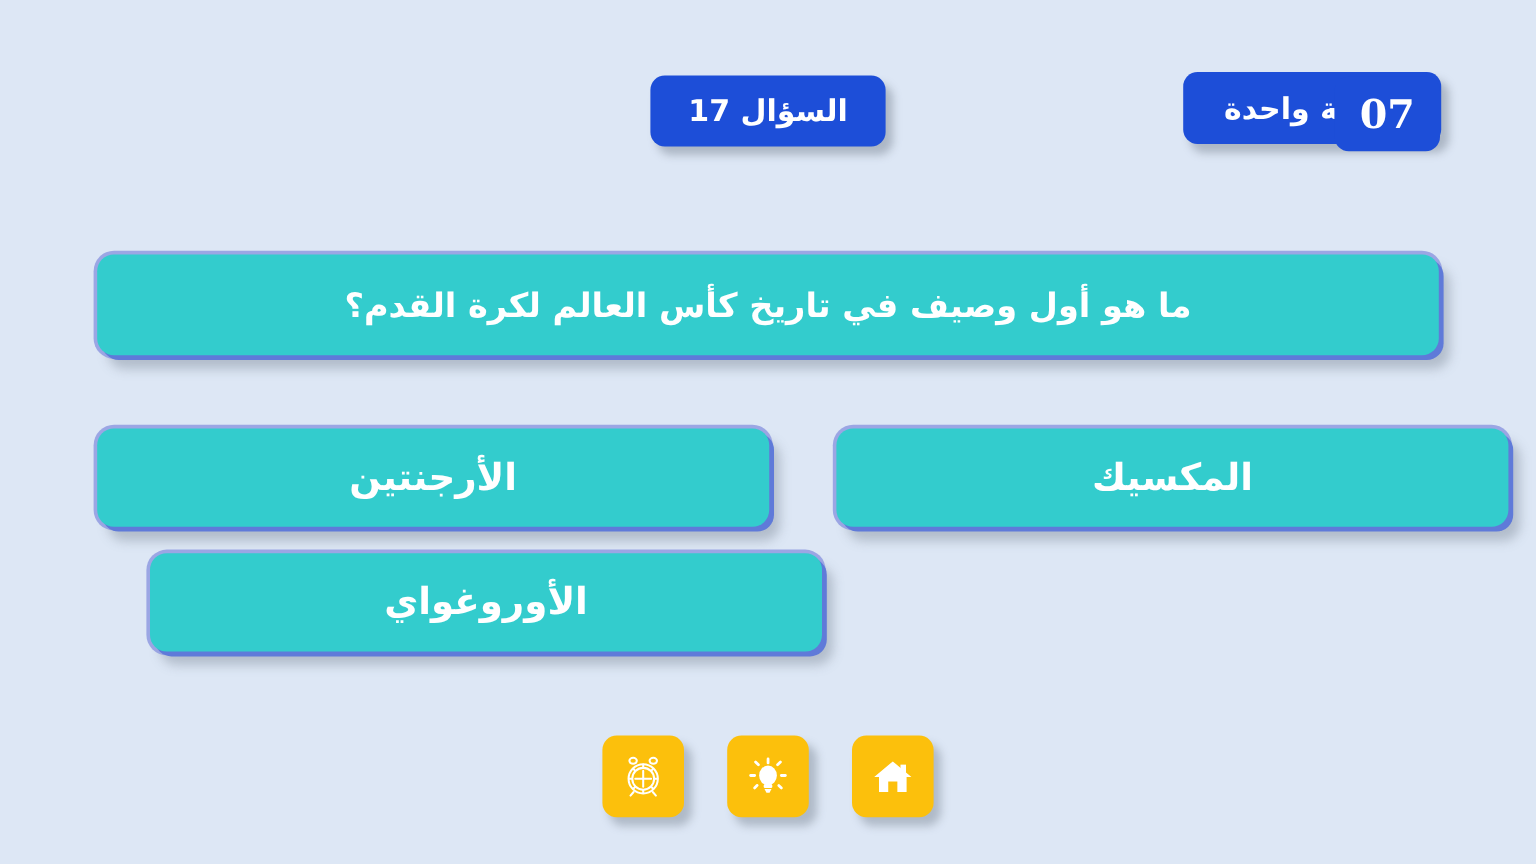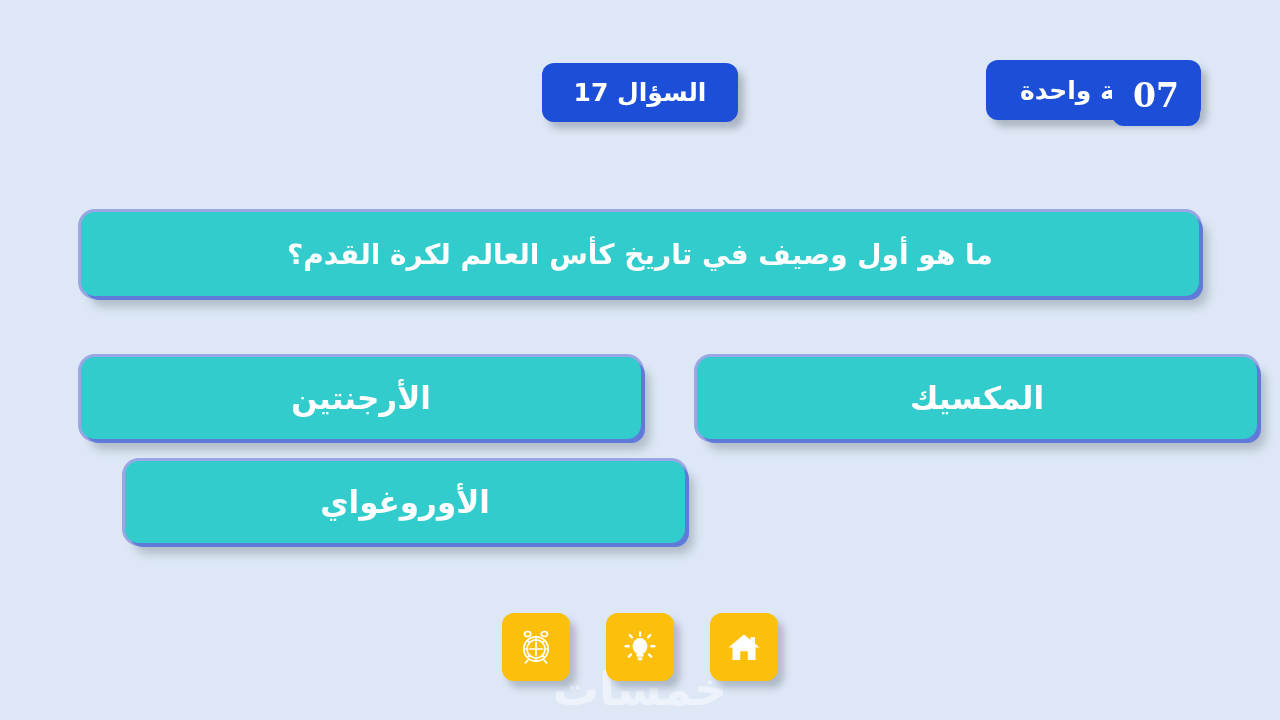--- a/index.html
+++ b/index.html
@@ -158,21 +158,20 @@
     padding: 0;
   }
 
   .tool-btn svg { display: block; }
 </style>
 </head>
 <body>
 
 <div class="stage">
 
-  <div class="watermark">خمسات</div>
 
   <div class="top-bar">
 
     <div class="pill pill-points">نقطة واحدة</div>
 
     <div class="pill pill-qnum">السؤال 17</div>
 
     <div class="pill pill-timer">07</div>
   </div>
 

